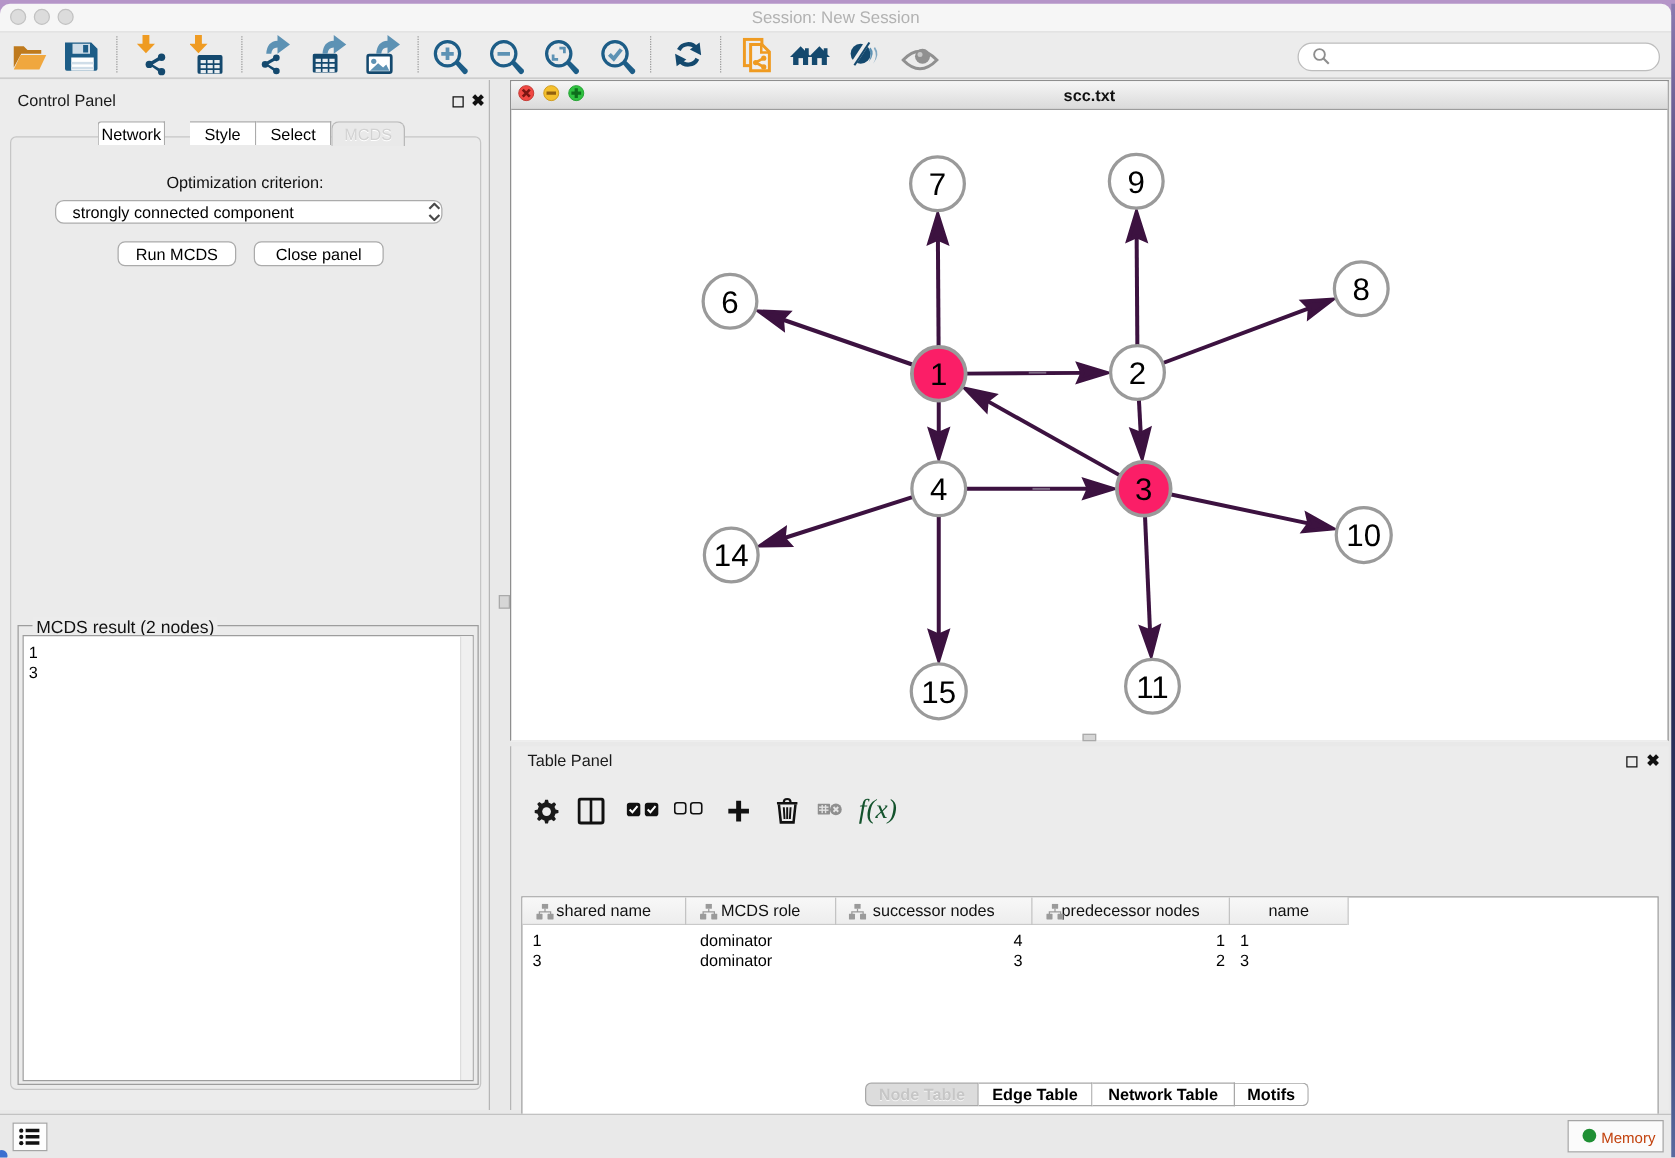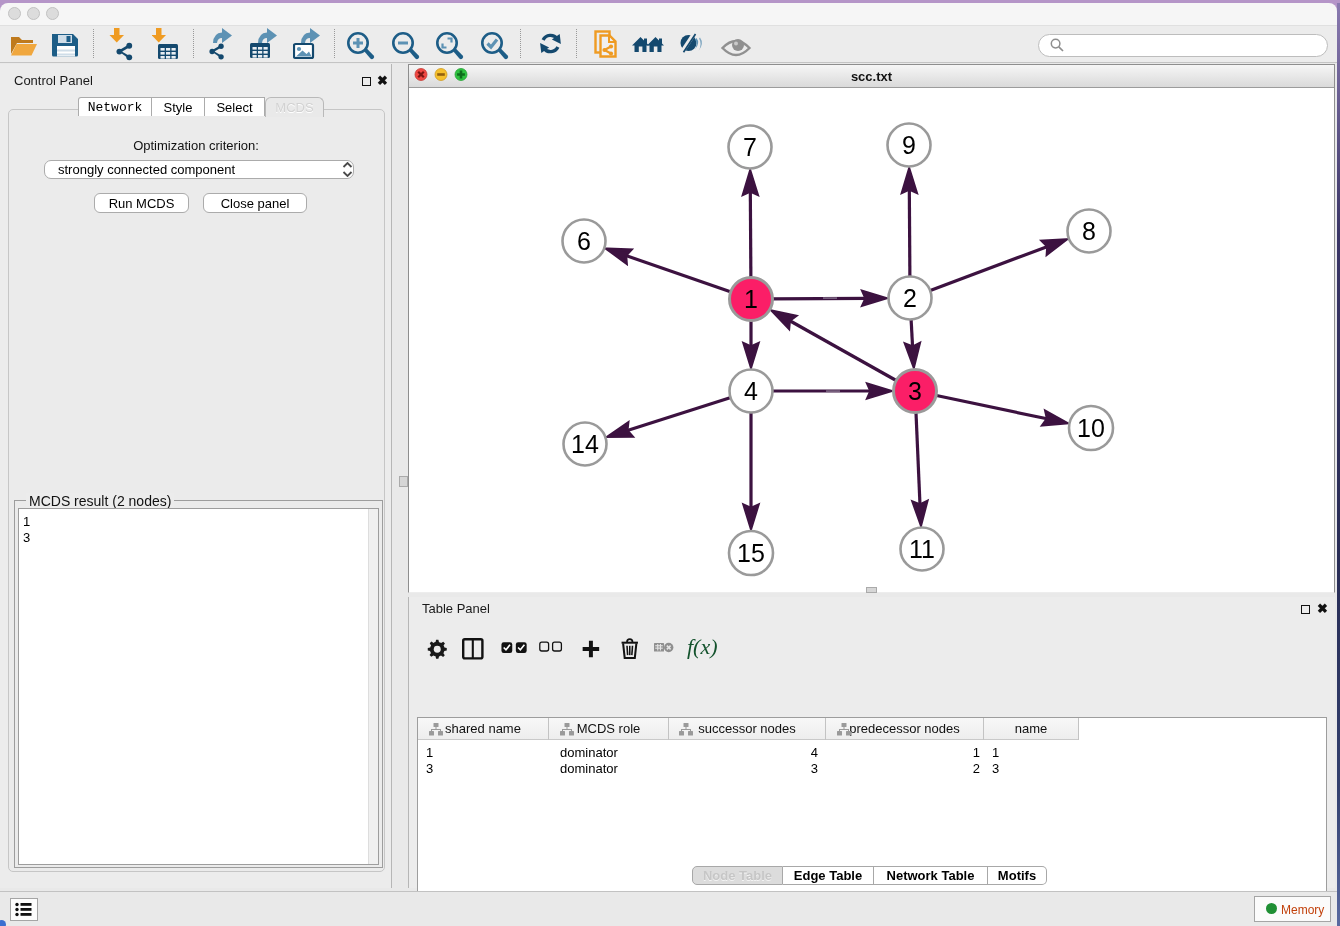--- a/index.html
+++ b/index.html
@@ -45,20 +45,21 @@
 .paneico { position:absolute; width:9px; height:9px; border:1.5px solid #111; }
 .panex { position:absolute; font-size:13px; font-weight:bold; color:#111; }
 </style>
 </head>
 <body>
 <div id="purple" class="abs"></div>
 <div id="titlebar" class="abs">
   <div class="maccircle" style="left:8px;"></div>
   <div class="maccircle" style="left:27px;"></div>
   <div class="maccircle" style="left:46px;"></div>
+  <div id="title" class="abs">Session: New Session</div>
 </div>
 <div id="toolbar" class="abs"></div>
 <div class="tbsep abs" style="left:93px;"></div>
 <div class="tbsep abs" style="left:193px;"></div>
 <div class="tbsep abs" style="left:334px;"></div>
 <div class="tbsep abs" style="left:520px;"></div>
 <div class="tbsep abs" style="left:576px;"></div>
 <svg class="abs" style="left:7px;top:29px;" width="32" height="30" viewBox="0 0 32 30">
     <path d="M4 8 L12 8 L15 11 L26 11 L26 14 L10 14 L4 25 Z" fill="#bf7a1d"></path>
 <path d="M9.5 15 L30 15 L24.5 26.5 L4 26.5 Z" fill="#f0a73e"></path>
@@ -244,21 +245,21 @@
 <div id="searchbox" class="abs"></div>
 <svg id="searchglass" class="abs" viewBox="0 0 14 14">
     <circle cx="5.6" cy="5.6" r="4.3" fill="none" stroke="#8e8e8e" stroke-width="1.5"></circle>
     <line x1="8.8" y1="8.8" x2="13" y2="13" stroke="#8e8e8e" stroke-width="1.7"></line>
   </svg>
 <div id="cpanel" class="abs"></div>
 <div id="cphead" class="abs">Control Panel</div>
 <div class="paneico" style="left:362px; top:77px;"></div>
 <div class="panex" style="left:377px; top:73px;">✖</div>
 <div id="cpcontent" class="abs"></div>
-<div class="tab abs" style="left:78px; width:74px; border-radius:3px 0 0 0;font-family:Liberation Mono, monospace;">Network</div>
+<div class="tab abs" style="left:78px; width:54px; border-radius:3px 0 0 0;">Network</div>
 <div class="tab abs" style="left:152px; width:53px; border-left:none;">Style</div>
 <div class="tab abs" style="left:205px; width:60px; border-left:none;">Select</div>
 <div class="tab abs" style="left:265px; width:59px; height:20px; background:#e9e9e9; color:#d2d2d2; text-shadow:0 1px 0 #fff; border:1px solid #b9b9b9; border-bottom:none; border-radius:6px 6px 0 0;">MCDS</div>
 <div id="optlabel" class="abs">Optimization criterion:</div>
 <div id="dropdown" class="abs">strongly connected component</div>
 <svg class="abs" style="left:342px;top:162px;" width="11" height="15" viewBox="0 0 11 15">
     <g fill="none" stroke="#4a4a4a" stroke-width="1.8">
       <path d="M1.5 5 L5.5 1 L9.5 5"></path>
       <path d="M1.5 10 L5.5 14 L9.5 10"></path>
     </g>

